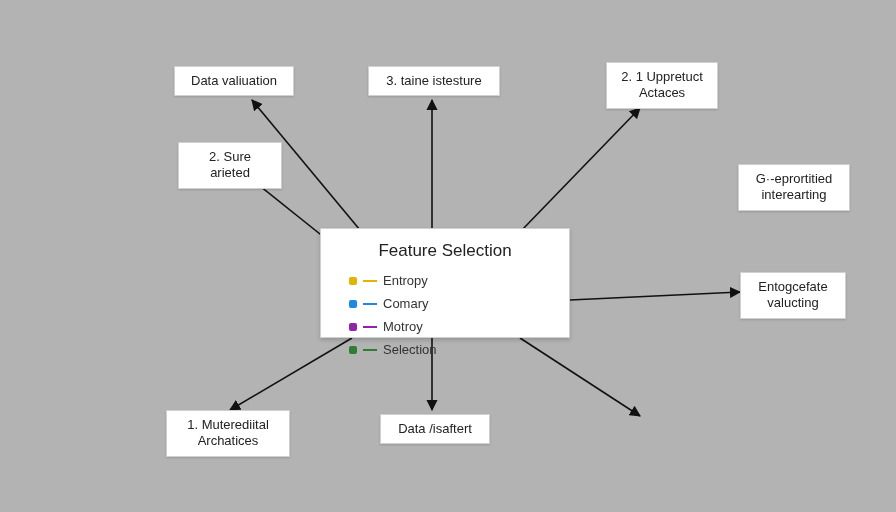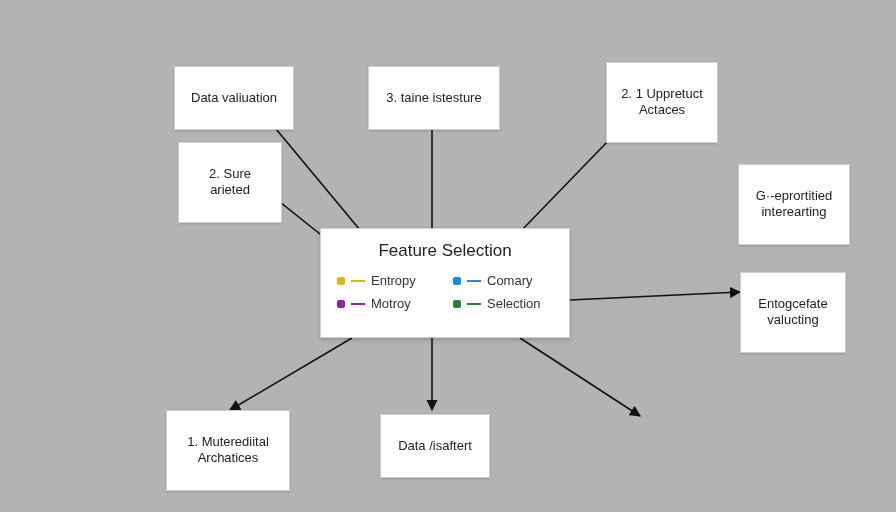--- a/index.html
+++ b/index.html
@@ -1,20 +1,20 @@
 <!DOCTYPE html>
 <html><head>
 <meta charset="utf-8">
 <style>
   html,body{margin:0;padding:0;width:896px;height:512px;background:#b3b3b3;font-family:Arial,Helvetica,sans-serif;overflow:hidden}
   .canvas{position:relative;width:896px;height:512px}
-  .node{position:absolute;background:#fff;border:1px solid #d0d0d0;box-shadow:0 1px 2px rgba(0,0,0,.15);padding:23px 10px;font-size:13px;line-height:1.25;color:#222;text-align:center;white-space:pre-line;box-sizing:border-box}
-  .center{position:absolute;left:320px;top:228px;width:250px;height:110px;background:#fff;border:1px solid #d0d0d0;box-shadow:0 2px 4px rgba(0,0,0,.18);box-sizing:border-box;padding:12px 16px}
+  .node{position:absolute;background:#fff;border:1px solid #d0d0d0;box-shadow:0 1px 2px rgba(0,0,0,.15);padding:6px 10px;font-size:13px;line-height:1.25;color:#222;text-align:center;white-space:pre-line;box-sizing:border-box}
+  .center{position:absolute;left:320px;top:228px;width:250px;height:110px;background:#fff;border:1px solid #d0d0d0;box-shadow:0 2px 4px rgba(0,0,0,.18);box-sizing:border-box;padding:12px 28px}
   .center-title{font-size:17px;font-weight:500;color:#222;text-align:center;margin-bottom:12px}
-  .legend{display:grid;grid-template-columns:1fr 1fr;gap:8px 16px;font-size:13px;color:#333}
+  .legend{display:grid;grid-template-columns:1fr;gap:8px 16px;font-size:13px;color:#333}
   .legend-item{display:flex;align-items:center;gap:6px}
   .swatch{width:8px;height:8px;border-radius:2px;display:inline-block}
   .dash{width:14px;height:2px;display:inline-block}
   svg.arrows{position:absolute;left:0;top:0;width:896px;height:512px;pointer-events:none}
 </style>
 </head>
 <body>
 
 <div class="canvas">
 

